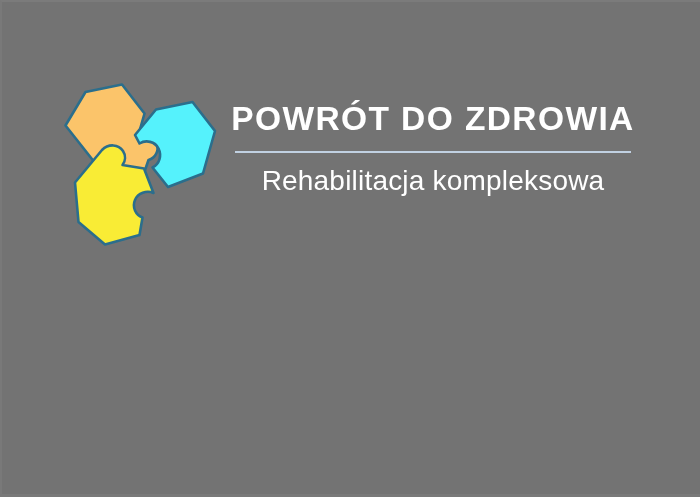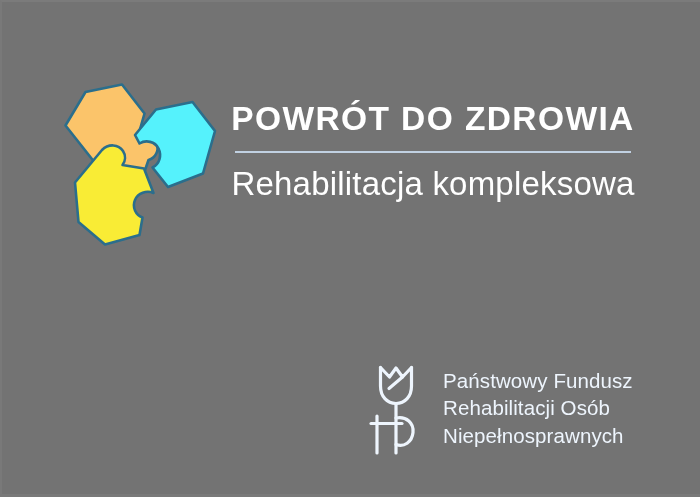--- a/index.html
+++ b/index.html
@@ -69,21 +69,21 @@
     height: 2px;
     background: #cfe2f6;
     opacity: 0.85;
   }
 
   #subtitle {
     margin-top: 12px;
     color: #ffffff;
     font-family: "Liberation Sans", sans-serif;
     font-weight: normal;
-    font-size: 33px;
+    font-size: 28px;
     letter-spacing: 0.2px;
     text-align: center;
     white-space: nowrap;
   }
 
   
   #pfron-logo {
     position: absolute;
     left: 368px;
     top: 358px;
@@ -152,49 +152,14 @@
       </g>
     </svg>
   </div>
 
   <div id="headline-block">
     <div class="title-line">POWRÓT DO ZDROWIA</div>
     <div id="title-divider"></div>
     <div id="subtitle">Rehabilitacja kompleksowa</div>
   </div>
 
-  <div id="pfron-logo">
-
-    <div id="pfron-tulip-icon">
-      <svg viewBox="0 0 58 100" xmlns="http://www.w3.org/2000/svg" aria-hidden="true">
-        <g fill="none" stroke="#eef5fd" stroke-width="3.2" stroke-linecap="round" stroke-linejoin="round">
-
-          <path d="M 12.5 9.5
-                   L 12.5 28.0
-                   C 12.5 38.5 19.0 45.5 28.0 45.5
-                   C 37.0 45.5 43.5 38.5 43.5 28.0
-                   L 43.5 9.5"></path>
-
-          <path d="M 12.5 9.5 L 21.5 19.0 L 28.0 10.0 L 34.5 19.0 L 43.5 9.5"></path>
-          <path d="M 34.5 19.0 L 21.0 30.5"></path>
-
-          <path d="M 28.0 45.5 L 28.0 95.0"></path>
-
-          <path d="M 28.0 60.0
-                   C 38.5 58.0 46.0 65.0 45.0 74.5
-                   C 44.0 84.0 36.0 89.5 28.0 86.5"></path>
-
-          <path d="M 9.0 58.0 L 9.0 95.0"></path>
-
-          <path d="M 3.0 65.5 L 34.0 65.5"></path>
-        </g>
-      </svg>
-    </div>
-
-    <div id="pfron-wordmark">
-      <div>Państwowy Fundusz</div>
-      <div>Rehabilitacji Osób</div>
-      <div>Niepełnosprawnych</div>
-    </div>
-
-  </div>
 
 </div>
 
 </body></html>

